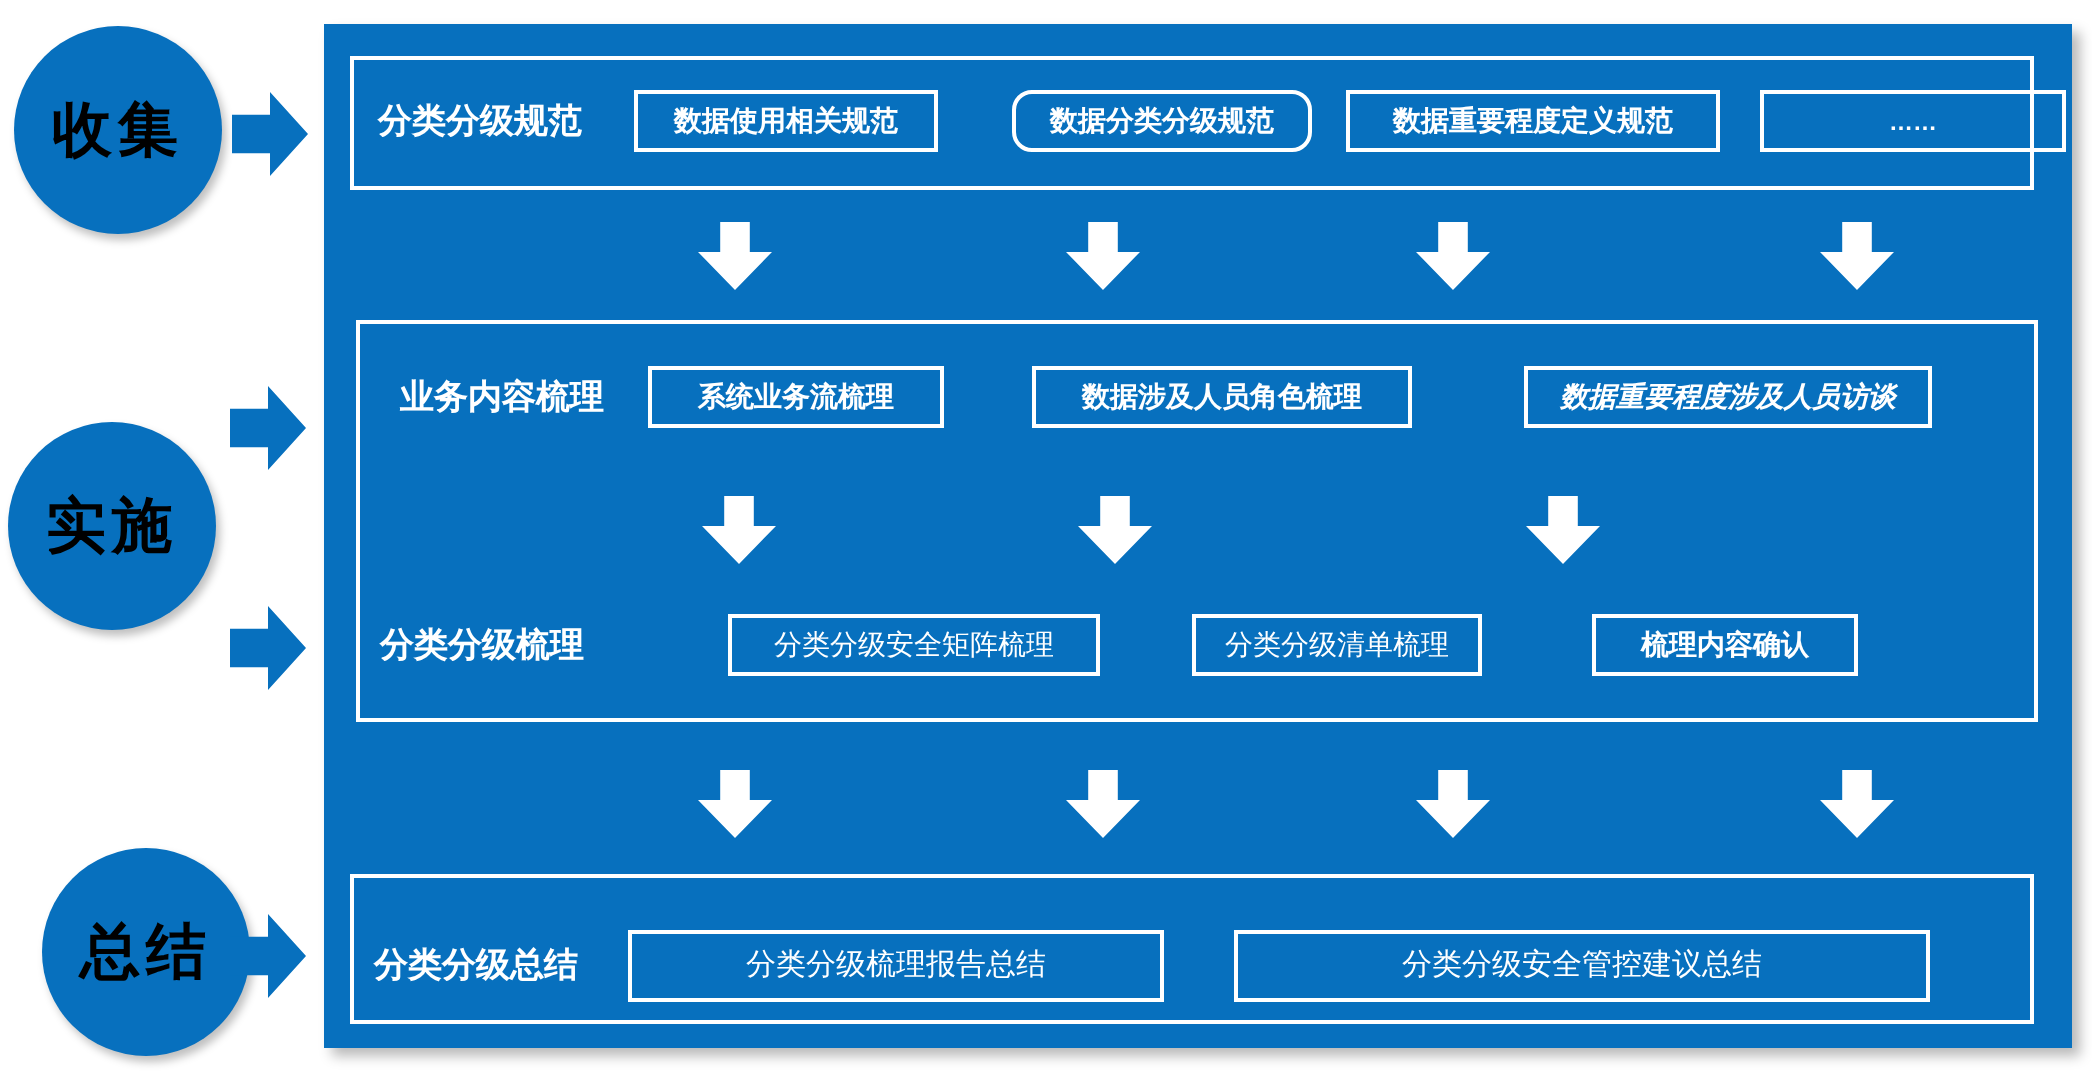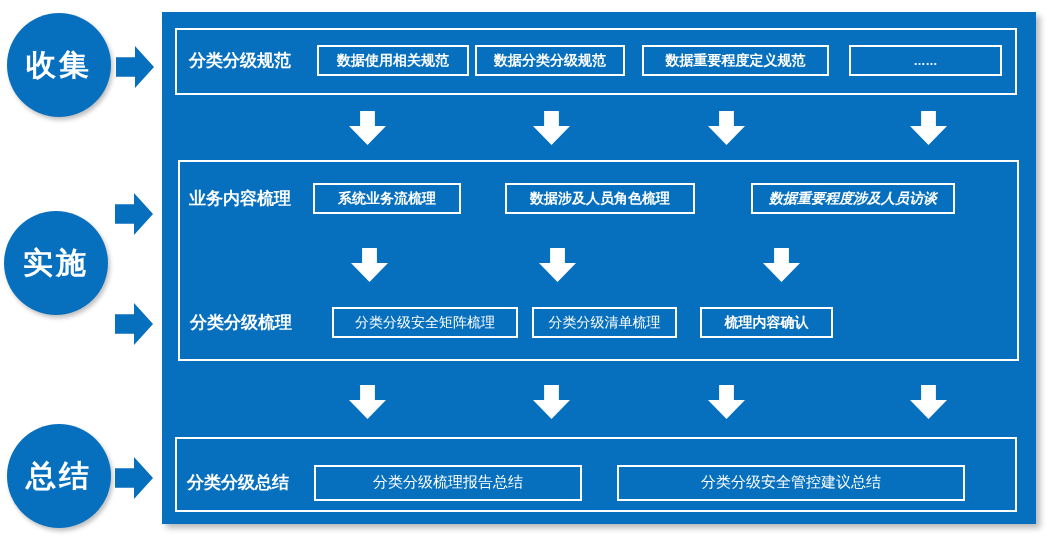--- a/index.html
+++ b/index.html
@@ -1,21 +1,21 @@
 <!DOCTYPE html>
 <html style="--accent: #0770be;"><head>
 <meta charset="utf-8">
 <style>
   html,body{margin:0;padding:0;background:#ffffff;}
   body{font-family:"Liberation Sans","DejaVu Sans",sans-serif;}
   .canvas{position:relative;width:1046px;height:541px;background:#ffffff;overflow:hidden;}
 
   
   .stage-circle{position:absolute;width:104px;height:104px;border-radius:50%;
-    background:var(--accent);color:#ffffff;display:flex;align-items:center;justify-content:center;
+    background:var(--accent);color:#000000;display:flex;align-items:center;justify-content:center;
     font-size:30px;font-weight:bold;letter-spacing:3px;box-shadow:2px 3px 4px rgba(0,0,0,.25);}
 
   
   .arrow-right{position:absolute;width:38px;height:42px;background:var(--accent);
     clip-path:polygon(0 27%,50% 27%,50% 0,100% 50%,50% 100%,50% 73%,0 73%);}
 
   
   .panel{position:absolute;left:162px;top:12px;width:874px;height:512px;
     background:var(--accent);box-shadow:4px 4px 6px rgba(0,0,0,.28);}
 
@@ -39,59 +39,59 @@
 <body>
 
 <div class="canvas">
 
   <div class="stage-circle" style="left:7px;top:13px;">
     <span>收集</span>
   </div>
   <div class="stage-circle" style="left:4px;top:211px;">
     <span>实施</span>
   </div>
-  <div class="stage-circle" style="left:7px;top:424px;">
+  <div class="stage-circle" style="left:21px;top:424px;">
     <span>总结</span>
   </div>
 
   <div class="arrow-right" style="left:116px;top:46px;"></div>
   <div class="arrow-right" style="left:115px;top:193px;"></div>
   <div class="arrow-right" style="left:115px;top:303px;"></div>
   <div class="arrow-right" style="left:115px;top:457px;"></div>
 
   <div class="panel">
 
     <div class="section sec-spec">
       <div class="row" style="top:15px;height:31px;">
         <div class="row-label" style="margin-left:12px;width:128px;">分类分级规范</div>
         <div class="wbox bold" style="width:152px;">数据使用相关规范</div>
-        <div class="wbox bold" style="width:150px;margin-left:6px;">数据分类分级规范</div>
+        <div class="wbox bold" style="width:150px;margin-left:37px;border-radius:10px;">数据分类分级规范</div>
         <div class="wbox bold" style="width:187px;margin-left:17px;">数据重要程度定义规范</div>
         <div class="wbox bold" style="width:153px;margin-left:20px;font-size:12px;">……</div>
       </div>
     </div>
 
     <div class="arrow-down" style="left:187px;top:99px;"></div>
     <div class="arrow-down" style="left:371px;top:99px;"></div>
     <div class="arrow-down" style="left:546px;top:99px;"></div>
     <div class="arrow-down" style="left:748px;top:99px;"></div>
 
     <div class="section sec-mid">
       <div class="row" style="top:21px;height:31px;">
-        <div class="row-label" style="margin-left:9px;width:124px;">业务内容梳理</div>
+        <div class="row-label" style="margin-left:20px;width:124px;">业务内容梳理</div>
         <div class="wbox bold" style="width:148px;">系统业务流梳理</div>
         <div class="wbox bold" style="width:190px;margin-left:44px;">数据涉及人员角色梳理</div>
         <div class="wbox bold" style="width:204px;margin-left:56px;font-style:italic;">数据重要程度涉及人员访谈</div>
       </div>
 
       <div class="arrow-down" style="left:171px;top:86px;"></div>
       <div class="arrow-down" style="left:359px;top:86px;"></div>
       <div class="arrow-down" style="left:583px;top:86px;"></div>
 
-      <div class="row" style="top:145px;height:31px;">
+      <div class="row" style="top:145px;height:31px;gap:32px;">
         <div class="row-label" style="margin-left:10px;width:117px;">分类分级梳理</div>
         <div class="wbox" style="width:186px;margin-left:25px;">分类分级安全矩阵梳理</div>
         <div class="wbox" style="width:145px;margin-left:14px;">分类分级清单梳理</div>
         <div class="wbox bold" style="width:133px;margin-left:23px;">梳理内容确认</div>
       </div>
     </div>
 
     <div class="arrow-down" style="left:187px;top:373px;"></div>
     <div class="arrow-down" style="left:371px;top:373px;"></div>
     <div class="arrow-down" style="left:546px;top:373px;"></div>

